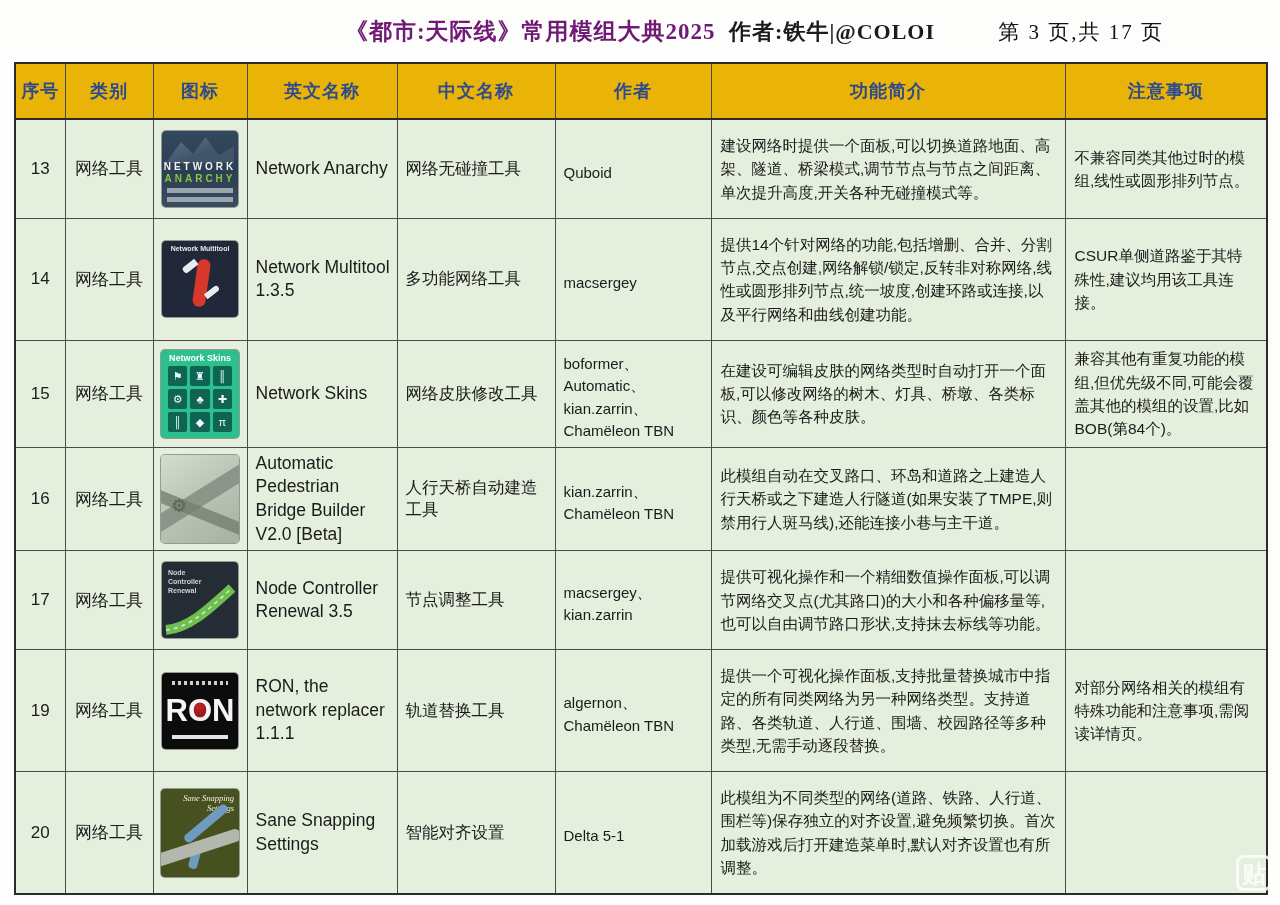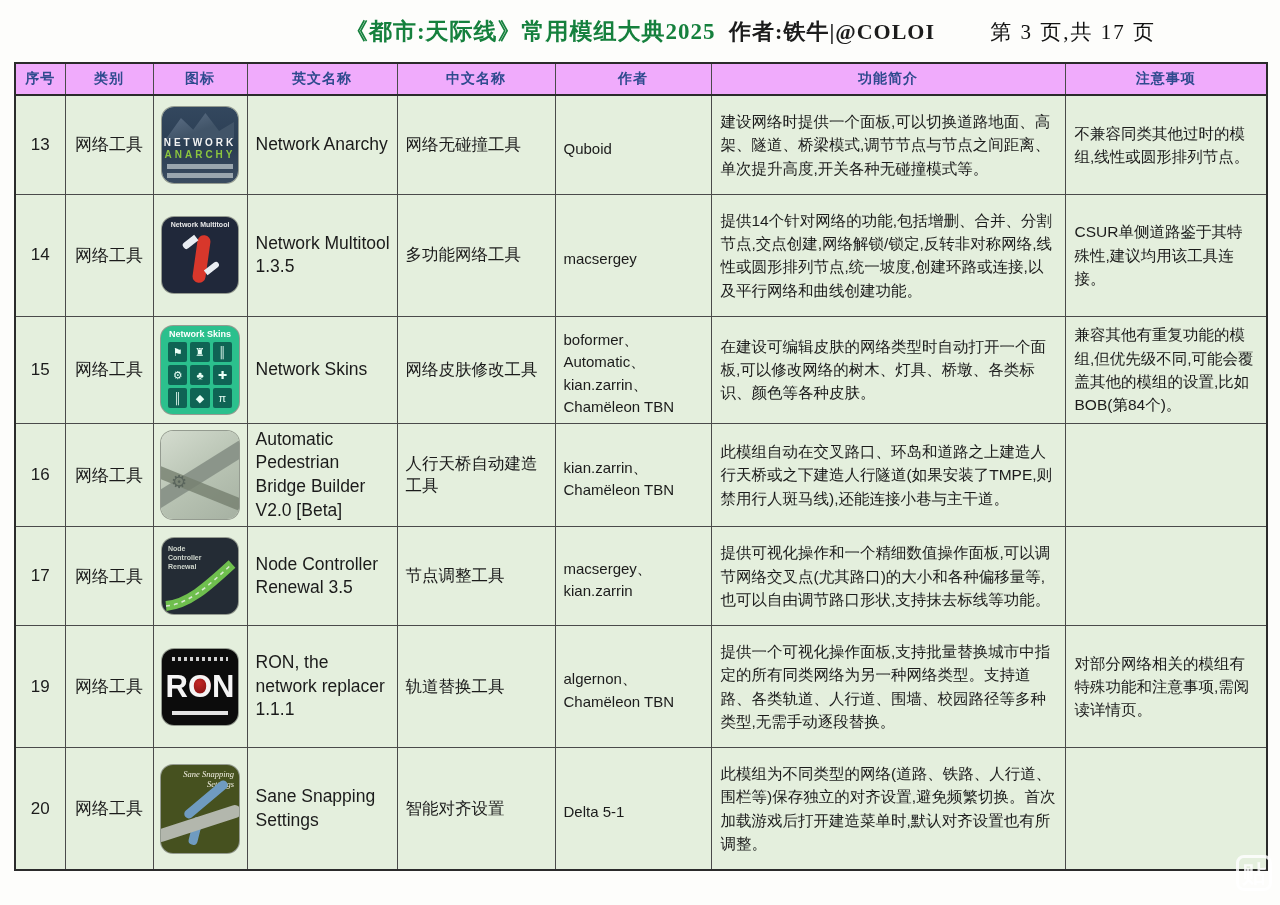--- a/index.html
+++ b/index.html
@@ -4,33 +4,33 @@
 <style>
   * { margin:0; padding:0; box-sizing:border-box; }
   html,body { width:1280px; height:905px; background:#fdfdfb; overflow:hidden;
               font-family:"Liberation Sans","DejaVu Sans",sans-serif; }
   .page { position:relative; width:1280px; height:905px; }
 
   
   .doc-header { position:absolute; top:16px; left:0; width:1280px; height:36px; }
   .doc-title-wrap { position:absolute; left:0; right:0; top:0; text-align:center; white-space:nowrap; }
   .doc-title { font-family:"Liberation Serif","DejaVu Serif",serif; font-size:23px; font-weight:bold;
-               color:#15803d; letter-spacing:1px; }
+               color:#701a75; letter-spacing:1px; }
   .doc-author { font-family:"Liberation Serif","DejaVu Serif",serif; font-size:22px; font-weight:bold;
                 color:#1c1c1c; margin-left:9px; letter-spacing:1px; }
-  .doc-page { position:absolute; right:124px; top:2px; font-family:"Liberation Serif","DejaVu Serif",serif;
+  .doc-page { position:absolute; right:116px; top:2px; font-family:"Liberation Serif","DejaVu Serif",serif;
               font-size:21px; color:#111; letter-spacing:2px; }
 
   
   table.modtable { position:absolute; left:14px; top:62px; width:1252px;
                    border-collapse:collapse; table-layout:fixed;
                    border:2px solid #2b2b2b; background:#e4efdd; }
   .modtable th, .modtable td { border:1px solid #4a4a4a; vertical-align:middle; overflow:hidden; }
-  .modtable thead th { background:#f0abfc; color:#2e4a8e; font-size:14px; font-weight:bold;
-                       height:32px; text-align:center; letter-spacing:1px; border-bottom:2px solid #2b2b2b; }
+  .modtable thead th { background:#eab308; color:#2e4a8e; font-size:18px; font-weight:bold;
+                       height:56px; text-align:center; letter-spacing:1px; border-bottom:2px solid #2b2b2b; }
   .modtable tbody td { background:#e4efdd; color:#1b1b1b; }
 
   col.c-no   { width:50px; }  col.c-cat  { width:88px; }
   col.c-icon { width:94px; }  col.c-en   { width:150px; }
   col.c-zh   { width:158px; } col.c-auth { width:156px; }
   col.c-desc { width:354px; } col.c-note { width:202px; }
 
   td.no, td.cat { text-align:center; font-size:17px; }
   td.icon-cell { text-align:center; }
   td.en  { font-size:17.5px; padding:4px 6px 4px 8px; line-height:1.35; }
@@ -38,21 +38,21 @@
   td.auth{ font-size:15px;  padding:12px 6px 4px 8px; line-height:1.5; }
   td.desc{ font-size:15.5px; padding:14px 9px; line-height:1.5; }
   td.note{ font-size:15.5px; padding:6px 9px; line-height:1.5; }
 
   tbody tr:nth-of-type(1){ height:94px; }  tbody tr:nth-of-type(2){ height:103px; }
   tbody tr:nth-of-type(3){ height:97px; }  tbody tr:nth-of-type(4){ height:97px; }
   tbody tr:nth-of-type(5){ height:97px; }  tbody tr:nth-of-type(6){ height:94px; }
   tbody tr:nth-of-type(7){ height:102px; } tbody tr:nth-of-type(8){ height:91px; }
 
   
-  .modicon { position:relative; width:76px; height:76px; margin:0 auto; border-radius:12px;
+  .modicon { position:relative; width:76px; height:76px; margin:0 auto; border-radius:4px;
              overflow:hidden; box-shadow:0 0 0 1px rgba(0,0,0,.35); }
   .modicon.tall { height:88px; width:78px; }
 
   
   .ic-anarchy { background:linear-gradient(180deg,#33475e 0%,#2b3e53 55%,#3a4c60 100%); }
   .ic-anarchy .mountain { position:absolute; top:6px; left:4px; width:68px; height:26px;
       background:linear-gradient(160deg,#55687e 20%,#415468 60%); clip-path:polygon(0 100%,22% 20%,40% 65%,58% 0,78% 70%,100% 35%,100% 100%); }
   .ic-anarchy .t1 { position:absolute; top:30px; width:100%; text-align:center; color:#f2f2f2;
       font-size:10px; font-weight:bold; letter-spacing:3px; }
   .ic-anarchy .t2 { position:absolute; top:42px; width:100%; text-align:center; color:#8cc63f;

